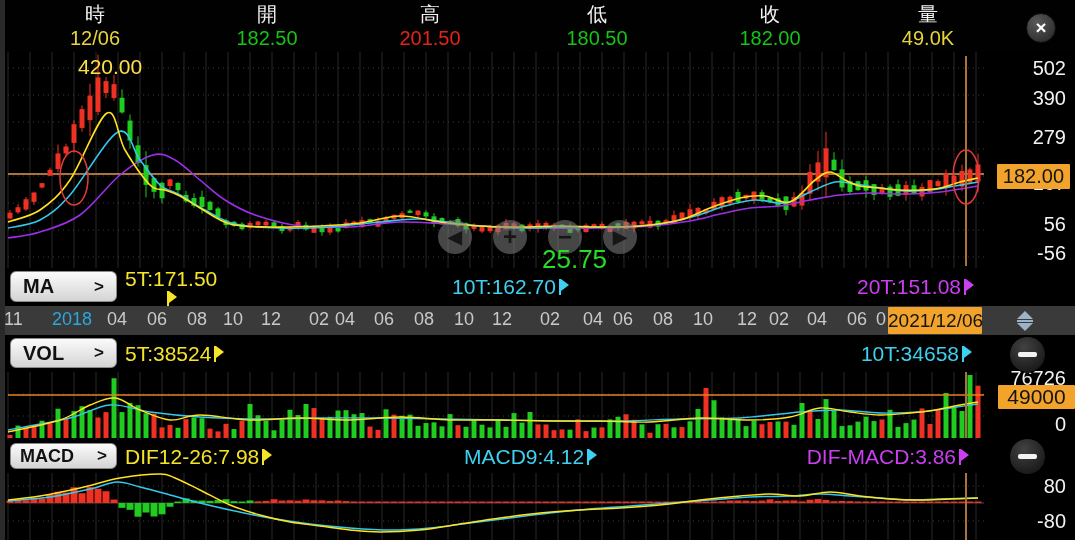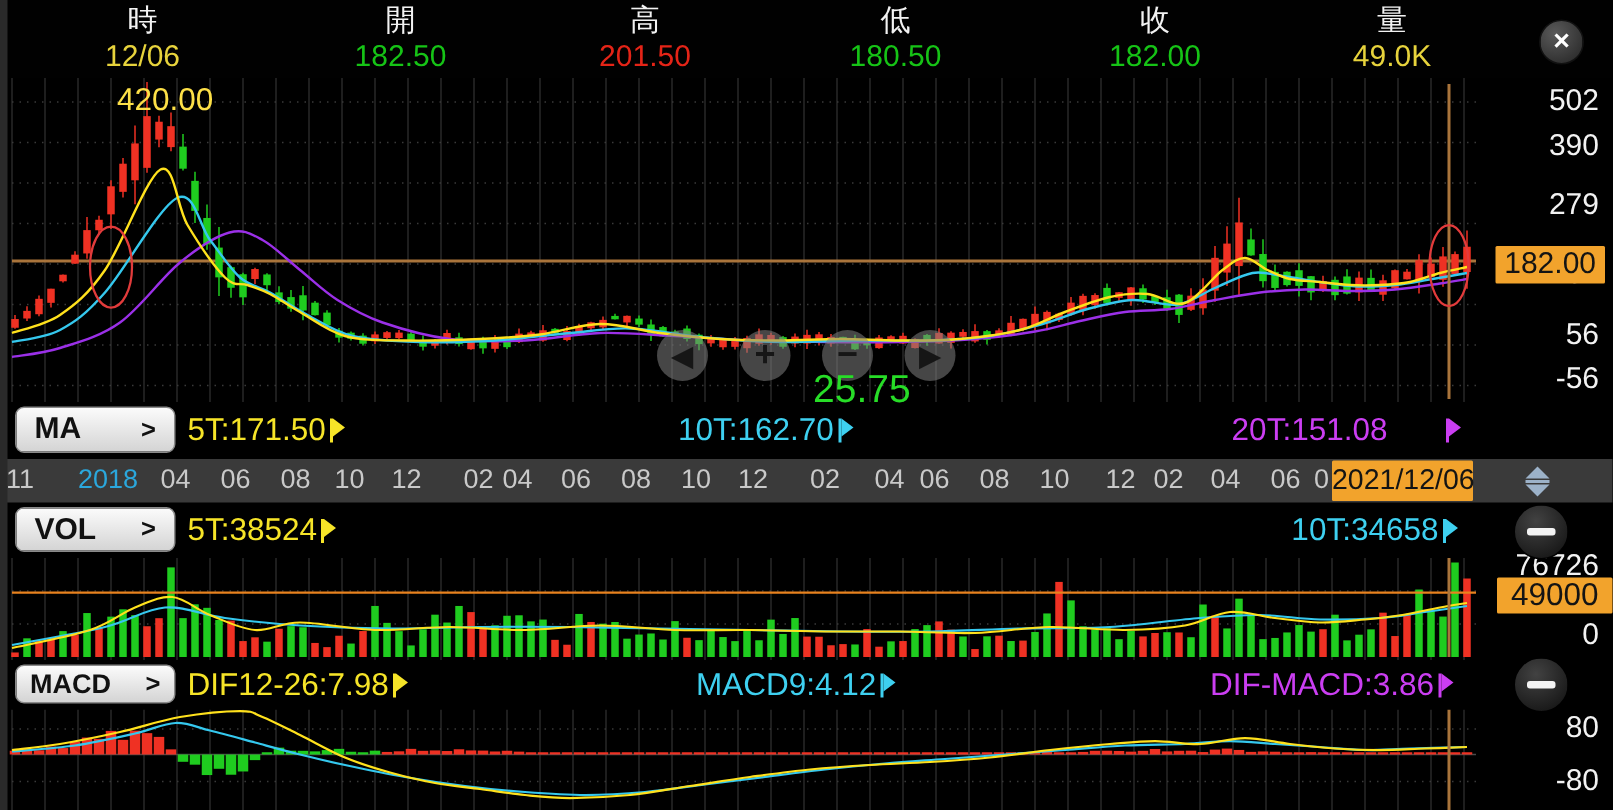--- a/index.html
+++ b/index.html
@@ -419,29 +419,29 @@
     <div class="axis-label" style="top:172px">56</div>
     <div class="axis-label" style="top:201px">-56</div>
     <div class="hl-box" id="price-hl">182.00</div>
   </div>
 
   <div class="row" id="ma-row">
     <div class="ind-btn">
       <span>MA</span>
       <span class="chev">&gt;</span>
     </div>
-    <div class="ind-item" style="left: 125px; color: rgb(246, 228, 40);">
+    <div class="ind-item" style="left: 125px; color: rgb(246, 228, 40); flex-direction: column;">
       <span>5T:171.50</span>
         <span class="flag"></span>
     </div>
     <div class="ind-item" style="left: 452px; color: rgb(62, 208, 240); text-align: right;">
       <span>10T:162.70</span>
         <span class="flag"></span>
     </div>
-    <div class="ind-item" style="right: 100px; color: rgb(203, 62, 242); gap: 36px;">
+    <div class="ind-item" style="right: 100px; color: rgb(203, 62, 242);">
       <span>20T:151.08</span>
         <span class="flag"></span>
     </div>
   </div>
 
   <div class="time-strip">
     <span class="tick" style="left:4px">11</span>
     <span class="tick" style="left: 52px; color: rgb(43, 167, 220);">2018</span>
     <span class="tick" style="left:107px">04</span>
     <span class="tick" style="left:147px">06</span>

